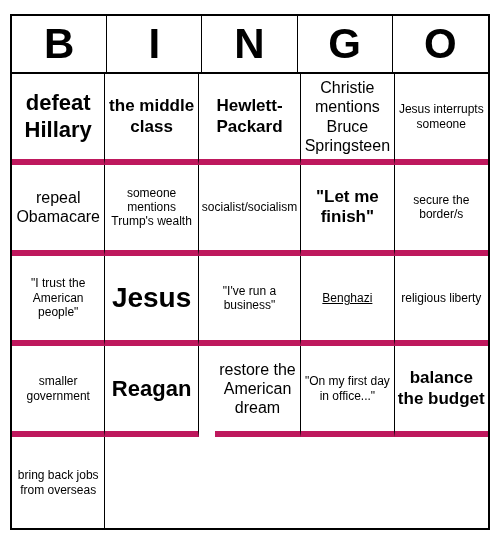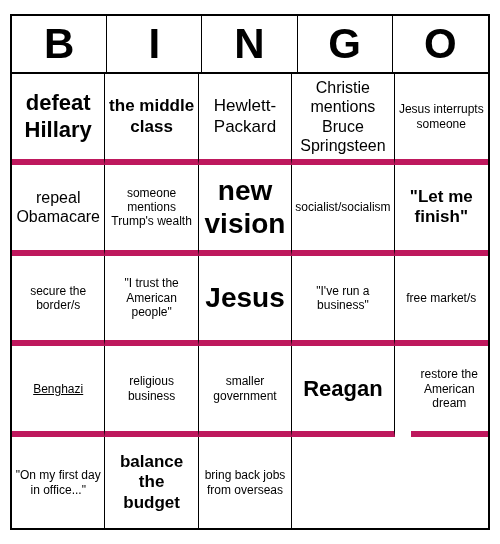--- a/index.html
+++ b/index.html
@@ -61,35 +61,33 @@
   <div class="bingo-header">
     <div class="bingo-header-cell">B</div>
     <div class="bingo-header-cell">I</div>
     <div class="bingo-header-cell">N</div>
     <div class="bingo-header-cell">G</div>
     <div class="bingo-header-cell">O</div>
   </div>
   <div class="bingo-grid" id="grid">
   <div class="bingo-cell" style="font-size: 22px; font-weight: bold;">defeat Hillary</div>
       <div class="bingo-cell" style="font-size: 17px; font-weight: bold;">the middle class</div>
-      <div class="bingo-cell" style="font-size: 17px; font-weight: normal;">Hewlett-Packard</div>
+      <div class="bingo-cell" style="font-size: 17px; font-weight: bold;">Hewlett-Packard</div>
       <div class="bingo-cell" style="font-size: 16px;">Christie mentions Bruce Springsteen</div>
       <div class="bingo-cell" style="font-size: 12px;">Jesus interrupts someone</div>
       <div class="bingo-cell" style="font-size: 16px;">repeal Obamacare</div>
       <div class="bingo-cell" style="font-size: 12px;">someone mentions Trump's wealth</div>
-      <div class="bingo-cell" style="font-size: 28px; font-weight: bold;">new vision</div>
       <div class="bingo-cell" style="font-size: 12px;">socialist/socialism</div>
       <div class="bingo-cell" style="font-size: 17px; font-weight: bold;">"Let me finish"</div>
       <div class="bingo-cell" style="font-size: 12px;">secure the border/s</div>
       <div class="bingo-cell" style="font-size: 12px;">"I trust the American people"</div>
       <div class="bingo-cell" style="font-size: 28px; font-weight: bold;">Jesus</div>
       <div class="bingo-cell" style="font-size: 12px;">"I've run a business"</div>
-      <div class="bingo-cell" style="font-size: 12px;">free market/s</div>
       <div class="bingo-cell" style="font-size: 12px; text-decoration: underline;">Benghazi</div>
-      <div class="bingo-cell" style="font-size: 12px;">religious business</div>
+      <div class="bingo-cell" style="font-size: 12px;">religious liberty</div>
       <div class="bingo-cell" style="font-size: 12px;">smaller government</div>
       <div class="bingo-cell" style="font-size: 22px; font-weight: bold; text-align: right;">Reagan</div>
-      <div class="bingo-cell" style="font-size: 12px; margin-left: 16px;">restore the American dream</div>
+      <div class="bingo-cell" style="font-size: 16px; margin-left: 16px;">restore the American dream</div>
       <div class="bingo-cell" style="font-size: 12px;">"On my first day in office..."</div>
       <div class="bingo-cell" style="font-size: 17px; font-weight: bold;">balance the budget</div>
       <div class="bingo-cell" style="font-size: 12px;">bring back jobs from overseas</div>
     </div>
 </div>
 
 </body></html>

